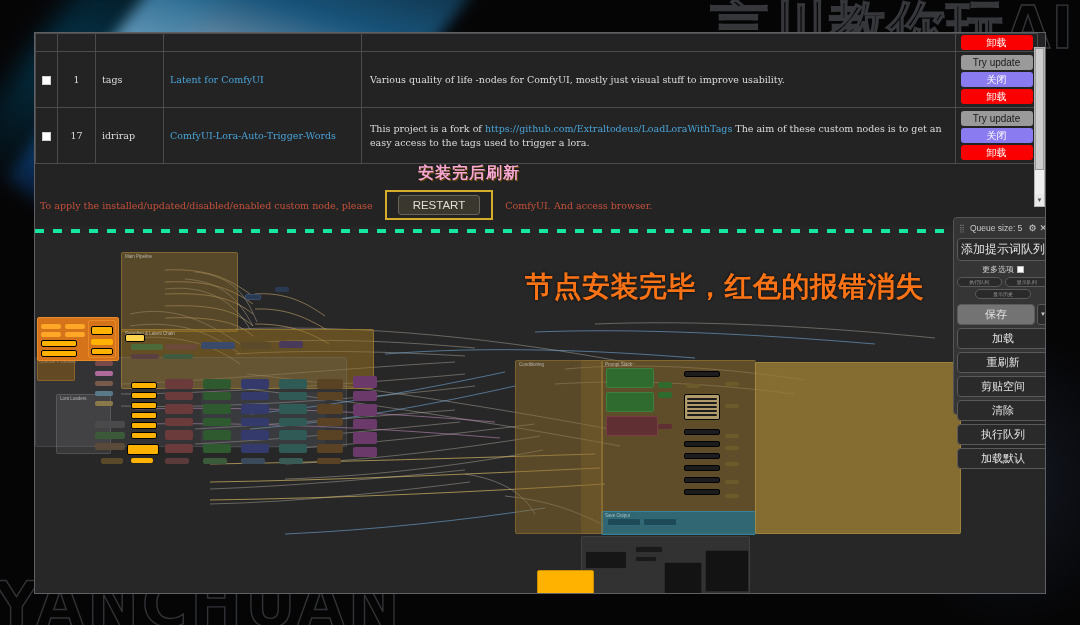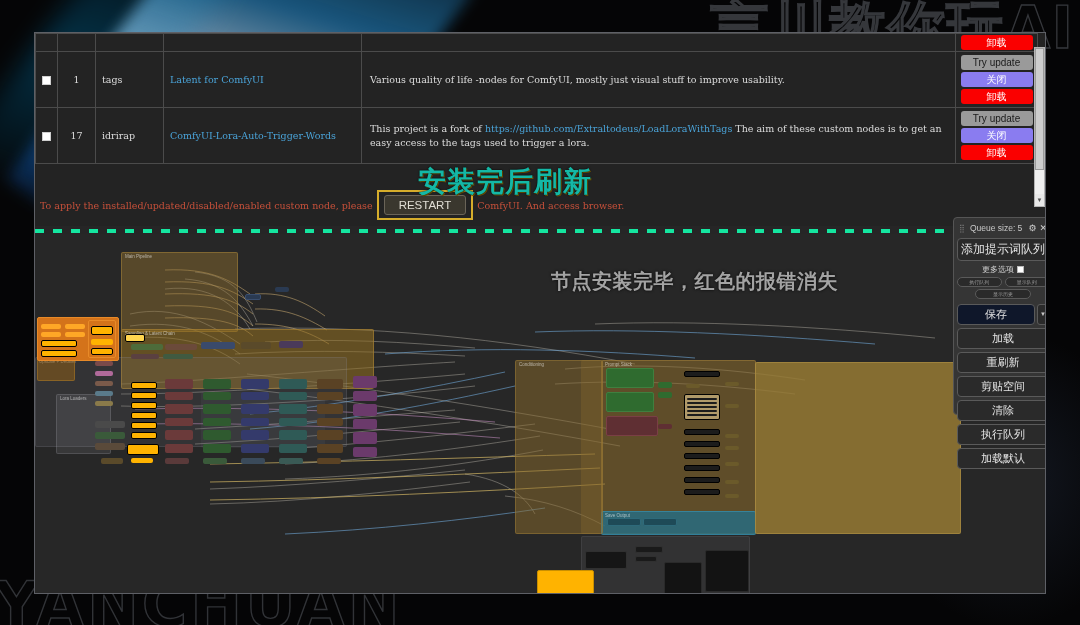--- a/index.html
+++ b/index.html
@@ -92,28 +92,28 @@
   }
   .vthumb { position: absolute; left: 0; top: 0; width: 9px; height: 122px; background: #cdcdcd; border: 1px solid #9a9a9a; }
   .vdown {
     position: absolute; left: 0; bottom: 0; width: 9px; height: 12px; background: #e8e8e8;
     font-size: 6px; color: #555; text-align: center; line-height: 12px;
   }
 
   
   .notice {
     position: absolute; left: 5px; top: 157px; width: 990px; height: 30px;
-    display: flex; align-items: center; gap: 0;
+    display: flex; align-items: center; gap: 8px;
     font-family: "DejaVu Serif", serif; font-size: 9.5px; color: #c6503a;
   }
   .notice .seg1 { white-space: nowrap; }
   .notice .seg2 { white-space: nowrap; }
   .restart-wrap {
     display: inline-flex; align-items: center; justify-content: center;
-    border: 2px solid #d6ad2b; padding: 3px 5px; margin: 0 4px;
+    border: 2px solid #d6ad2b; padding: 3px 11px; margin: 0 4px;
   }
   .restart-btn {
     background: #3a372e; border: 1px solid #6a6458; color: #e0ddd4;
     font-size: 11.5px; padding: 3px 14px; border-radius: 3px;
     font-family: "Liberation Sans", sans-serif;
   }
 
   .mgr-close {
     position: absolute; left: 40px; top: 211px;
     background: #2c2c2c; border: 1px solid #5a5a5a; border-radius: 5px;
@@ -152,34 +152,34 @@
   .q-extra { display: flex; align-items: center; justify-content: center; gap: 3px; margin-top: 3px; }
   .q-extra-label { font-size: 8px; color: #cfcfcf; }
   .q-extra-box { width: 7px; height: 7px; background: #fff; border: 1px solid #bbb; }
   .q-mini-row { display: flex; gap: 3px; margin-top: 2px; }
   .q-mini {
     flex: 1; background: #2a2a2a; border: 1px solid #5a5a5a; border-radius: 6px;
     color: #9a9a9a; font-size: 5px; text-align: center; padding: 1px 0;
   }
   .q-mini-center { width: 56px; margin: 2px auto 0; }
   .q-save-row { display: flex; gap: 2px; margin-top: 5px; }
-  .q-save { flex: 1; background: #0f172a; border: 1px solid #5a5a5a; border-radius: 4px;
+  .q-save { flex: 1; background: #737373; border: 1px solid #5a5a5a; border-radius: 4px;
             color: #e4e4e4; font-size: 11px; text-align: center; padding: 2px 0; }
   .q-caret { width: 12px; background: #2a2a2a; border: 1px solid #5a5a5a; border-radius: 3px;
              color: #c8c8c8; font-size: 6px; text-align: center; line-height: 18px; }
 
   
   .anno-yellow {
     position: absolute; left: 418px; top: 163px;
-    font-size: 28px; font-weight: 700; color: #14b8a6; letter-spacing: 1px;
+    font-size: 16px; font-weight: 700; color: #f9a8d4; letter-spacing: 1px;
     text-shadow: 0 0 2px #000, 1px 1px 0 #7a5a00; font-family: "DejaVu Sans", sans-serif;
   }
   .anno-green {
-    position: absolute; left: 551px; top: 268px;
-    font-size: 20px; font-weight: 700; color: #a3a3a3; letter-spacing: .5px;
+    position: absolute; left: 525px; top: 268px;
+    font-size: 28px; font-weight: 700; color: #f97316; letter-spacing: .5px;
     text-shadow: 0 0 3px rgba(0,0,0,.9); font-family: "DejaVu Sans", sans-serif;
   }
 </style>
 </head>
 <body>
 
 <div id="root">
 
   <div class="bg-streak"></div>
   <div class="bg-streak2"></div>

